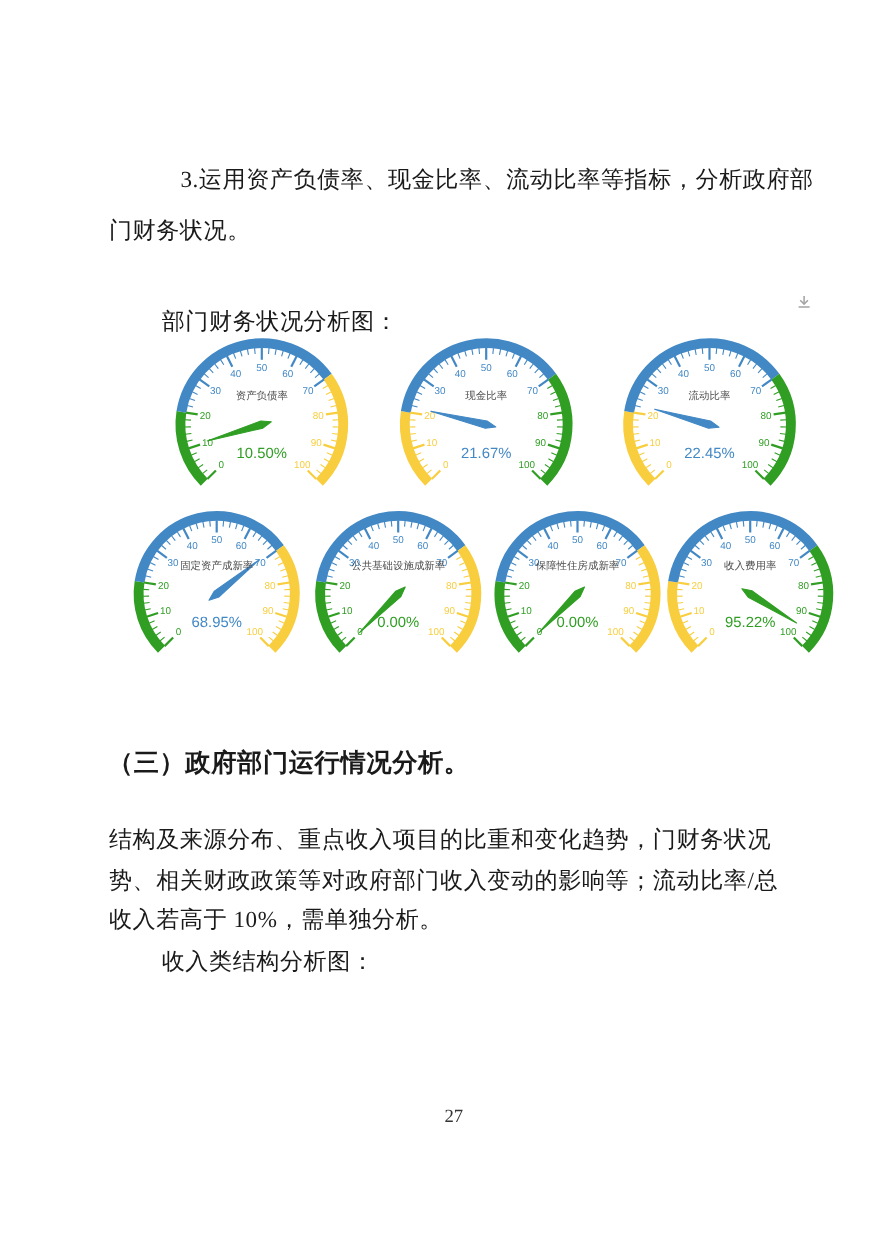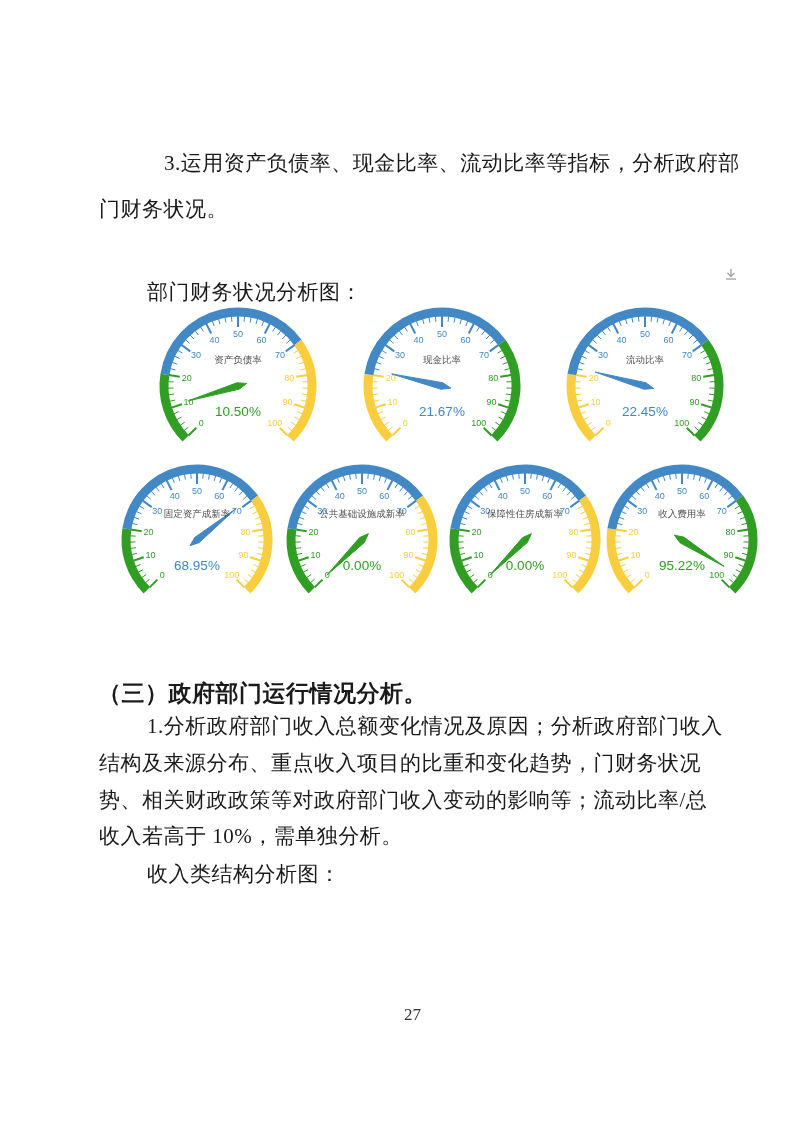--- a/index.html
+++ b/index.html
@@ -563,20 +563,19 @@
           <text x="146.60176929846253" y="108.14183272437242" fill="#2f9e23" font-size="9" text-anchor="middle" font-family="&quot;Liberation Sans&quot;,&quot;DejaVu Sans&quot;,sans-serif">90</text>
           <text x="134.64823227814082" y="127.64823227814082" fill="#2f9e23" font-size="9" text-anchor="middle" font-family="&quot;Liberation Sans&quot;,&quot;DejaVu Sans&quot;,sans-serif">100</text>
           <path d="M 142.10472496391452 116.40610035035681 L 101.80645354509483 87.11959628013462 L 92.3754019180034 85.21821120416074 L 98.19354645490517 92.88040371986538 Z" fill="#2f9e23" stroke="#2f9e23" stroke-width="1" stroke-linejoin="round"></path>
           <text x="100" y="67" fill="#4d4d4d" font-size="9.5" text-anchor="middle" font-family="&quot;Liberation Sans&quot;,&quot;DejaVu Sans&quot;,sans-serif">收入费用率</text>
           <text x="100" y="120" fill="#2f9e23" font-size="13.5" text-anchor="middle" font-family="&quot;Liberation Sans&quot;,&quot;DejaVu Sans&quot;,sans-serif">95.22%</text>
         </svg>
       </div>
   </div>
 
   <div class="docline heading" style="left:98px;top:664px;">（三）政府部门运行情况分析。</div>
-  <div class="docline" style="left:147px;top:712px;">1.分析政府部门收入总额变化情况及原因；分析政府部门收入</div>
   <div class="docline" style="left:99px;top:749px;">结构及来源分布、重点收入项目的比重和变化趋势，门财务状况</div>
   <div class="docline" style="left:99px;top:786px;">势、相关财政政策等对政府部门收入变动的影响等；流动比率/总</div>
   <div class="docline" style="left:99px;top:822px;">收入若高于 10%，需单独分析。</div>
   <div class="docline" style="left:147px;top:860px;">收入类结构分析图：</div>
 
   <div class="pagenum" style="left:404px;top:1005px;">27</div>
 </div>
 
 </body></html>

